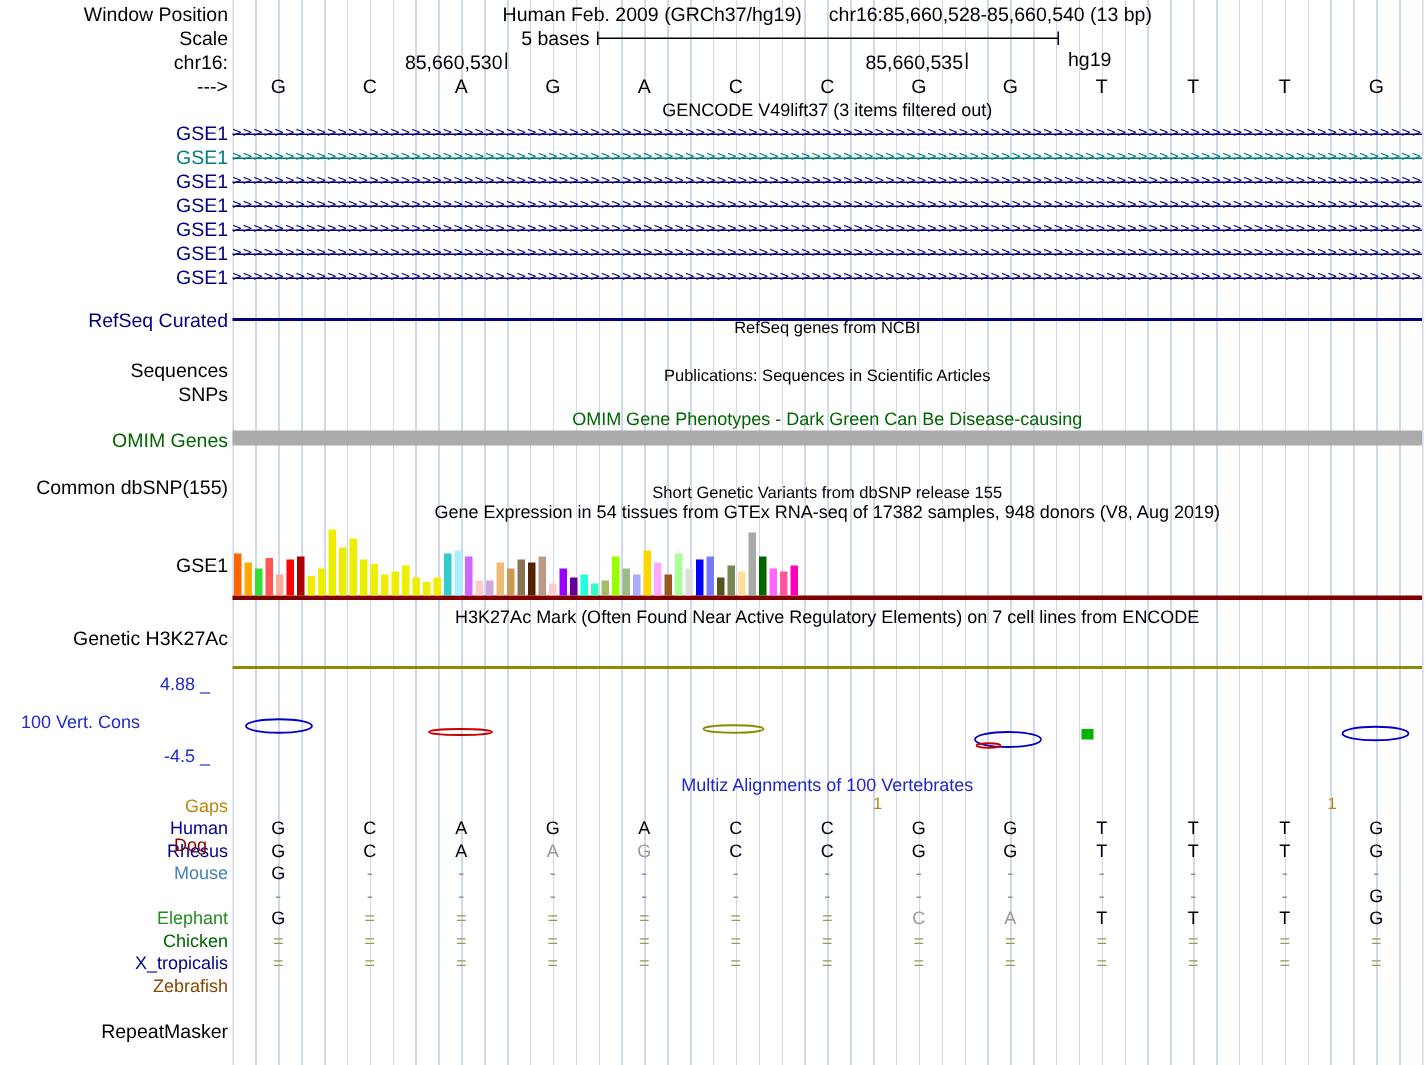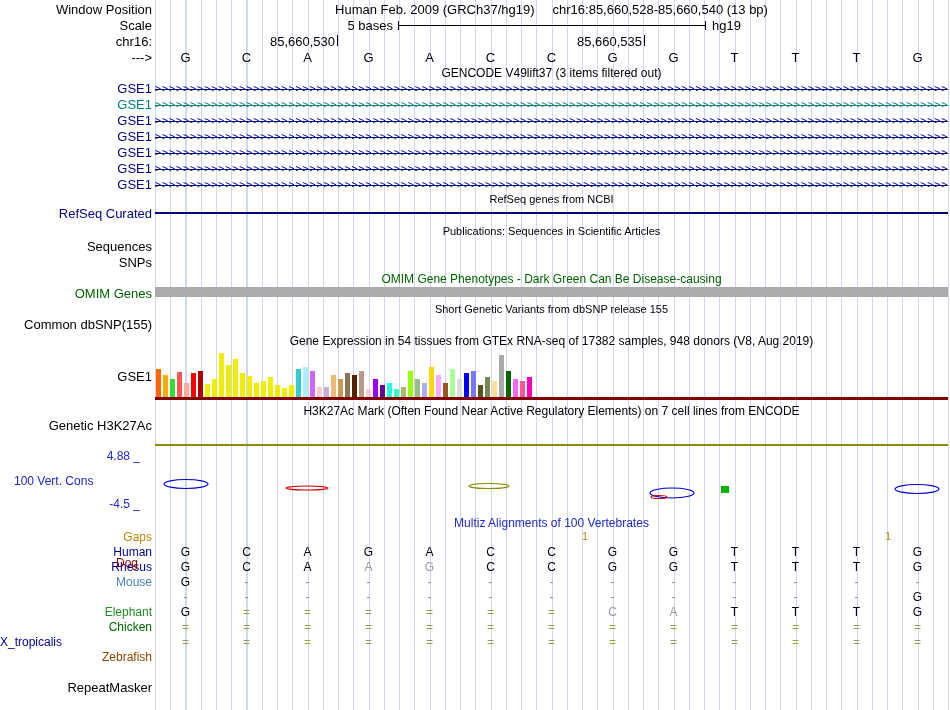--- a/index.html
+++ b/index.html
@@ -6,42 +6,42 @@
   .screen{position:relative;width:950px;height:710px;background:#fff;overflow:hidden;
           font-family:"Liberation Sans",sans-serif;color:#000;}
   .grid{position:absolute;left:155px;top:0;width:794px;height:710px;
         background:repeating-linear-gradient(to right,#d0d8ee 0,#d0d8ee 1px,transparent 1px,transparent 15.25px);}
   .abs{position:absolute;white-space:nowrap;}
   .lbl{position:absolute;left:0;width:152px;text-align:right;white-space:nowrap;}
   .ra{position:absolute;text-align:right;white-space:nowrap;}
   .title{position:absolute;left:155px;width:793px;text-align:center;white-space:nowrap;}
   .hline{position:absolute;height:1px;}
   .vtick{position:absolute;width:1px;background:#000;}
-  .f11{font-size:11px;line-height:13px;}
+  .f11{font-size:11px;line-height:13px;margin-top:20px;}
   .f12{font-size:12px;line-height:14px;}
   .f13{font-size:13px;line-height:15px;}
   .gap18{margin-left:18px;}
 </style>
 </head>
 <body>
 
 <div class="screen" id="screen">
   <div class="grid"></div>
 
   <div class="lbl f13" style="top:2px">Window Position</div>
   <div class="title f13" style="top:2px">
     <span>Human Feb. 2009 (GRCh37/hg19)</span><span class="gap18">chr16:85,660,528-85,660,540 (13 bp)</span>
   </div>
 
   <div class="lbl f13" style="top:18px">Scale</div>
   <div class="ra f13" style="left:255px;top:18px;width:138px">5 bases</div>
   <div class="hline" style="left:398px;top:25px;width:308px;background:#000"></div>
   <div class="vtick" style="left:398px;top:21px;height:9px"></div>
   <div class="vtick" style="left:705px;top:21px;height:9px"></div>
-  <div class="abs f13" style="left:712px;top:18px">hg19</div>
+  <div class="abs f13" style="left:712px;top:32px">hg19</div>
 
   <div class="lbl f13" style="top:34px">chr16:</div>
   <div class="lbl f13" style="top:50px">---&gt;</div>
 
   <div class="title f12" style="top:66px">GENCODE V49lift37 (3 items filtered out)</div>
 
   <div class="title f11" style="top:193px">RefSeq genes from NCBI</div>
   <div class="lbl f13" style="top: 206px; color: rgb(0, 0, 128);">RefSeq Curated</div>
   <div class="hline" style="left: 155px; top: 212px; width: 793px; height: 2px; background: rgb(0, 0, 128);"></div>
 
@@ -252,21 +252,21 @@
     <span style="position: absolute; left: 358px; top: 620px; width: 21px; text-align: center; font-size: 12px; color: rgb(154, 154, 85);">=</span>
     <span style="position: absolute; left: 419px; top: 620px; width: 21px; text-align: center; font-size: 12px; color: rgb(154, 154, 85);">=</span>
     <span style="position: absolute; left: 480px; top: 620px; width: 21px; text-align: center; font-size: 12px; color: rgb(154, 154, 85);">=</span>
     <span style="position: absolute; left: 541px; top: 620px; width: 21px; text-align: center; font-size: 12px; color: rgb(154, 154, 85);">=</span>
     <span style="position: absolute; left: 602px; top: 620px; width: 21px; text-align: center; font-size: 12px; color: rgb(154, 154, 85);">=</span>
     <span style="position: absolute; left: 663px; top: 620px; width: 21px; text-align: center; font-size: 12px; color: rgb(154, 154, 85);">=</span>
     <span style="position: absolute; left: 724px; top: 620px; width: 21px; text-align: center; font-size: 12px; color: rgb(154, 154, 85);">=</span>
     <span style="position: absolute; left: 785px; top: 620px; width: 21px; text-align: center; font-size: 12px; color: rgb(154, 154, 85);">=</span>
     <span style="position: absolute; left: 846px; top: 620px; width: 21px; text-align: center; font-size: 12px; color: rgb(154, 154, 85);">=</span>
     <span style="position: absolute; left: 907px; top: 620px; width: 21px; text-align: center; font-size: 12px; color: rgb(154, 154, 85);">=</span>
-    <div style="position: absolute; left: 0px; top: 635px; width: 152px; font-size: 12px; color: rgb(0, 0, 139);">X_tropicalis</div>
+    <div style="position: absolute; left: 0px; top: 635px; width: 152px; text-align: right; font-size: 12px; color: rgb(0, 0, 139);">X_tropicalis</div>
     <span style="position: absolute; left: 175px; top: 635px; width: 21px; text-align: center; font-size: 12px; color: rgb(154, 154, 85);">=</span>
     <span style="position: absolute; left: 236px; top: 635px; width: 21px; text-align: center; font-size: 12px; color: rgb(154, 154, 85);">=</span>
     <span style="position: absolute; left: 297px; top: 635px; width: 21px; text-align: center; font-size: 12px; color: rgb(154, 154, 85);">=</span>
     <span style="position: absolute; left: 358px; top: 635px; width: 21px; text-align: center; font-size: 12px; color: rgb(154, 154, 85);">=</span>
     <span style="position: absolute; left: 419px; top: 635px; width: 21px; text-align: center; font-size: 12px; color: rgb(154, 154, 85);">=</span>
     <span style="position: absolute; left: 480px; top: 635px; width: 21px; text-align: center; font-size: 12px; color: rgb(154, 154, 85);">=</span>
     <span style="position: absolute; left: 541px; top: 635px; width: 21px; text-align: center; font-size: 12px; color: rgb(154, 154, 85);">=</span>
     <span style="position: absolute; left: 602px; top: 635px; width: 21px; text-align: center; font-size: 12px; color: rgb(154, 154, 85);">=</span>
     <span style="position: absolute; left: 663px; top: 635px; width: 21px; text-align: center; font-size: 12px; color: rgb(154, 154, 85);">=</span>
     <span style="position: absolute; left: 724px; top: 635px; width: 21px; text-align: center; font-size: 12px; color: rgb(154, 154, 85);">=</span>

